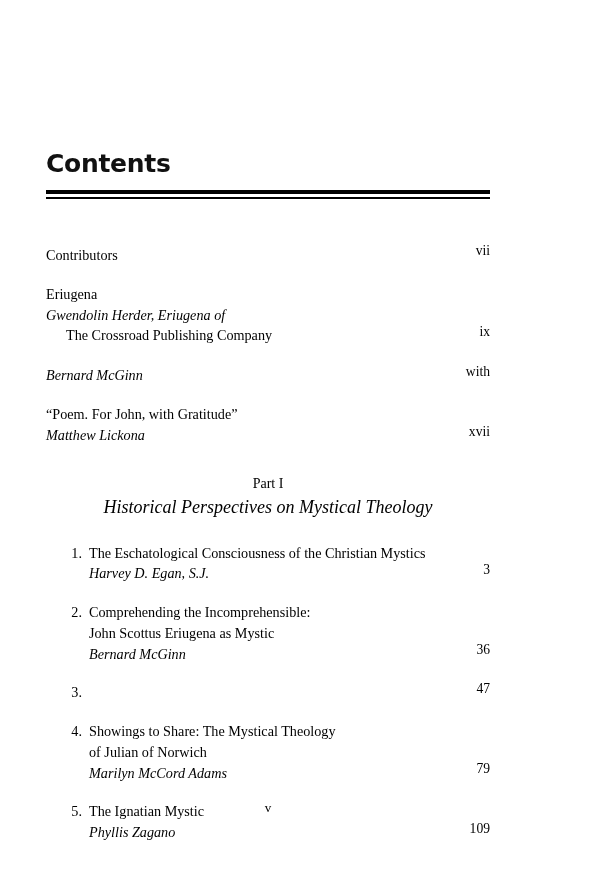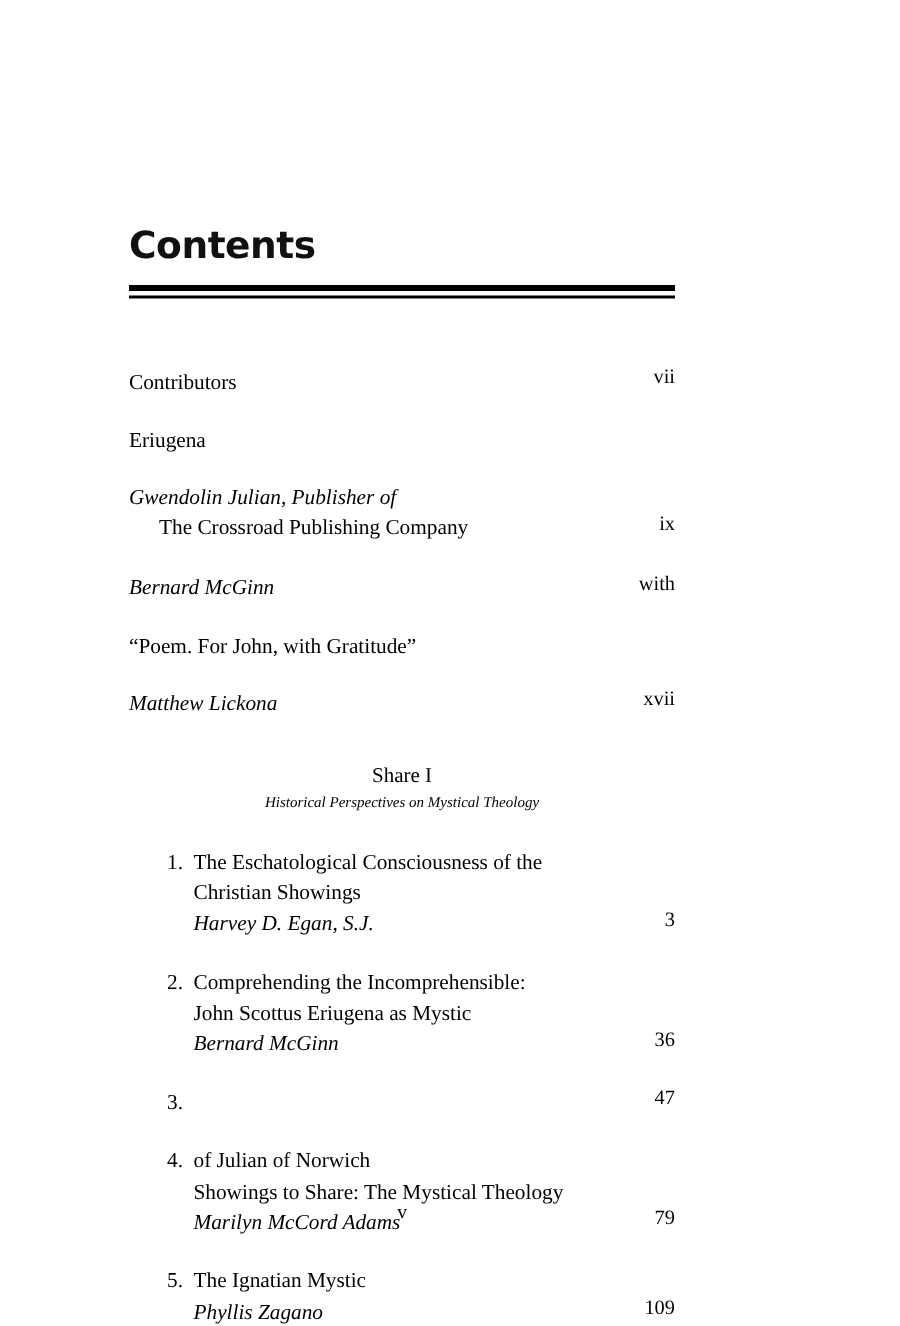--- a/index.html
+++ b/index.html
@@ -12,21 +12,21 @@
     background: #ffffff;
     font-family: "Liberation Serif", serif;
     color: #000000;
     overflow: hidden;
   }
   .page {
     position: relative;
     width: 536px;
     height: 884px;
     box-sizing: border-box;
-    padding: 0 86px;
+    padding: 0 46px;
   }
   .page-title {
     font-family: "DejaVu Sans", sans-serif;
     font-weight: bold;
     font-size: 25px;
     letter-spacing: -0.3px;
     margin: 0;
     padding-top: 150px;
     line-height: 1.1;
     color: #111111;
@@ -46,21 +46,20 @@
     margin-top: 46px;
   }
   .fm-entry {
     position: relative;
     margin-bottom: 19px;
     font-size: 14.2px;
     line-height: 1.45;
   }
   .fm-entry .line {
     display: block;
-    margin-top: 17px;
   }
   .fm-entry .ital {
     font-style: italic;
   }
   .fm-entry .indent {
     display: block;
     padding-left: 20px;
   }
   .pg {
     position: absolute;
@@ -72,21 +71,21 @@
 
   .part-block {
     margin-top: 27px;
     text-align: center;
   }
   .part-label {
     font-size: 14px;
     line-height: 1.5;
   }
   .part-subtitle {
-    font-size: 10px;
+    font-size: 18px;
     font-style: italic;
     line-height: 1.5;
   }
 
   .chapters {
     margin-top: 22px;
   }
   .ch {
     position: relative;
     display: flex;
@@ -133,49 +132,49 @@
 
   <div class="front-matter">
 
     <div class="fm-entry">
       <span class="line">Contributors</span>
       <span class="pg">vii</span>
     </div>
 
     <div class="fm-entry">
       <span class="line">Eriugena</span>
-      <span class="line ital">Gwendolin Julian, Publisher of</span>
+      <span class="line ital">Gwendolin Herder, Eriugena of</span>
       <span class="indent">The Crossroad Publishing Company</span>
       <span class="pg">ix</span>
     </div>
 
     <div class="fm-entry">
       <span class="line ital">Bernard McGinn</span>
       <span class="pg">with</span>
     </div>
 
     <div class="fm-entry">
       <span class="line">“Poem. For John, with Gratitude”</span>
       <span class="line ital">Matthew Lickona</span>
       <span class="pg">xvii</span>
     </div>
 
   </div>
 
   <div class="part-block">
-    <div class="part-label">Share I</div>
+    <div class="part-label">Part I</div>
     <div class="part-subtitle">Historical Perspectives on Mystical Theology</div>
   </div>
 
   <div class="chapters">
 
     <div class="ch">
       <span class="ch-num">1.</span>
       <span class="ch-body">
-        <span class="ch-title">The Eschatological Consciousness of the Christian Showings</span>
+        <span class="ch-title">The Eschatological Consciousness of the Christian Mystics</span>
         <span class="ch-author">Harvey D. Egan, S.J.</span>
       </span>
       <span class="pg">3</span>
     </div>
 
     <div class="ch">
       <span class="ch-num">2.</span>
       <span class="ch-body">
         <span class="ch-title">Comprehending the Incomprehensible:</span>
         <span class="ch-title">John Scottus Eriugena as Mystic</span>
@@ -185,22 +184,22 @@
     </div>
 
     <div class="ch">
       <span class="ch-num">3.</span>
       <span class="pg">47</span>
     </div>
 
     <div class="ch">
       <span class="ch-num">4.</span>
       <span class="ch-body">
+        <span class="ch-title">Showings to Share: The Mystical Theology</span>
         <span class="ch-title">of Julian of Norwich</span>
-        <span class="ch-title">Showings to Share: The Mystical Theology</span>
         <span class="ch-author">Marilyn McCord Adams</span>
       </span>
       <span class="pg">79</span>
     </div>
 
     <div class="ch">
       <span class="ch-num">5.</span>
       <span class="ch-body">
         <span class="ch-title">The Ignatian Mystic</span>
         <span class="ch-author">Phyllis Zagano</span>

